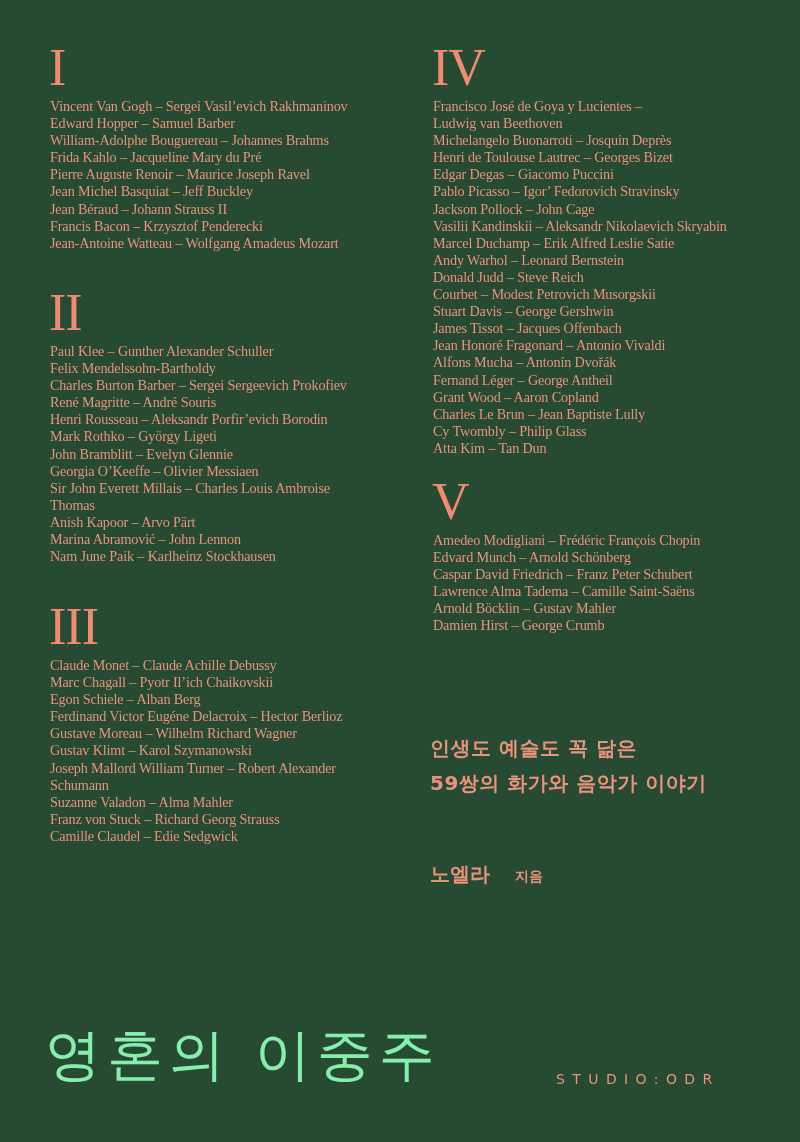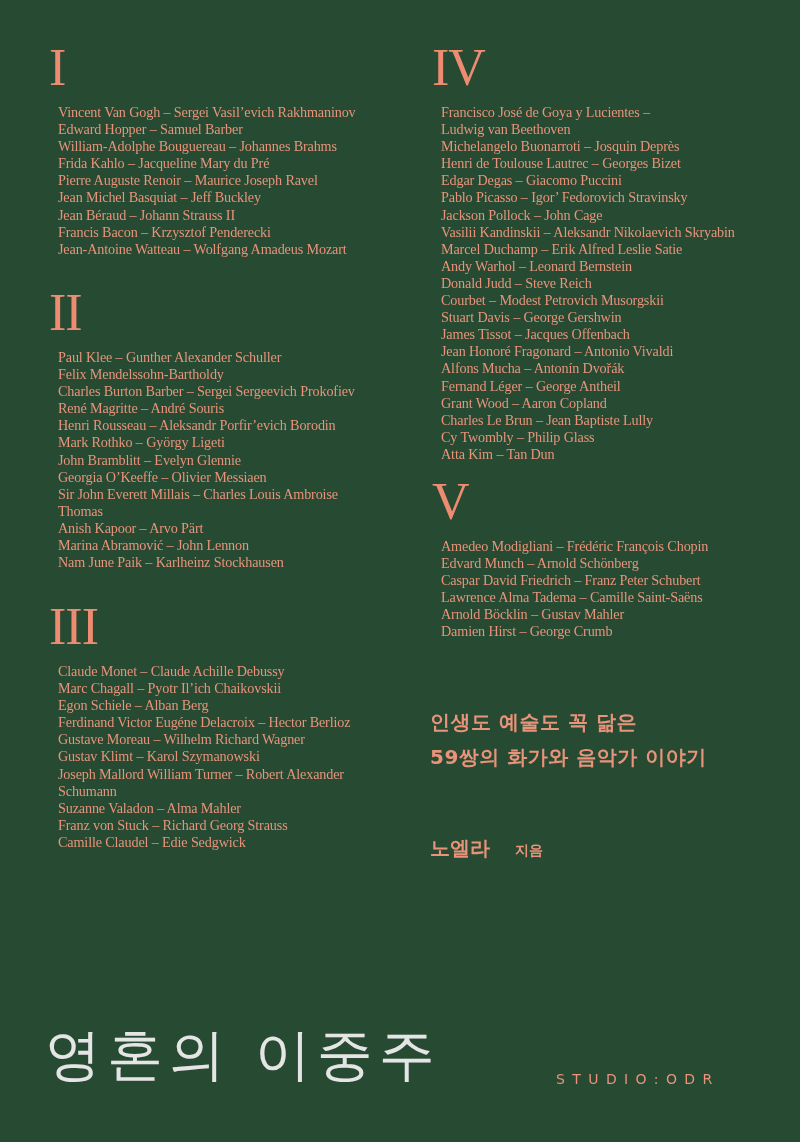--- a/index.html
+++ b/index.html
@@ -16,43 +16,43 @@
     .section { margin: 0; }
     .numeral {
       font-family: "Liberation Serif", serif;
       font-size: 52px;
       line-height: 52px;
       color: #ee8c72;
       margin: 0 0 2px -1px;
       height: 54px;
       letter-spacing: -1px;
     }
-    .pairs { list-style: none; margin: 8px; padding: 0; }
+    .pairs { list-style: none; margin: 0; padding: 0; }
     .pairs li {
       font-size: 14.2px;
       line-height: 17.1px;
       letter-spacing: -0.15px;
       color: #e8937a;
       white-space: nowrap;
     }
     .korean {
-      position: absolute; left: 430px; top: 705px;
+      position: absolute; left: 430px; top: 731px;
       font-family: "DejaVu Sans", sans-serif;
       color: #e8937a;
     }
     .subtitle p {
       margin: 0; font-size: 20px; line-height: 35px; font-weight: bold; letter-spacing: 0.5px;
     }
     .author { margin-top: 60px; font-size: 20px; font-weight: bold; }
     .author .suffix { font-size: 14px; font-weight: bold; margin-left: 18px; }
     .title {
       position: absolute; left: 45px; top: 1020px;
       font-family: "DejaVu Sans", sans-serif;
       font-size: 56px; letter-spacing: 6px;
-      color: #e5e5e5; font-weight: normal;
+      color: #86efac; font-weight: normal;
       line-height: 70px;
     }
     .publisher {
       position: absolute; left: 556px; top: 1071px;
       font-family: "DejaVu Sans", sans-serif;
       font-size: 14px; letter-spacing: 7.4px;
       color: #e8937a;
     }
   </style>
 </head>

